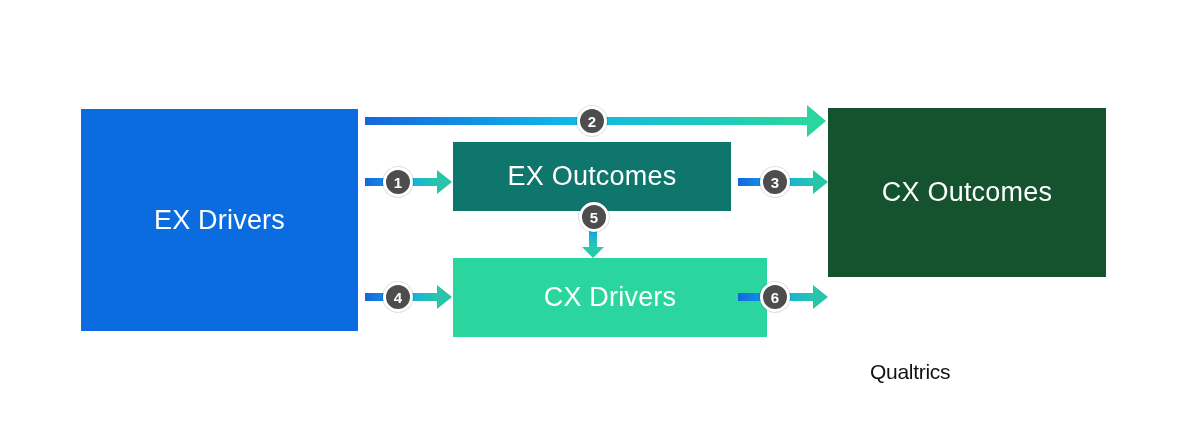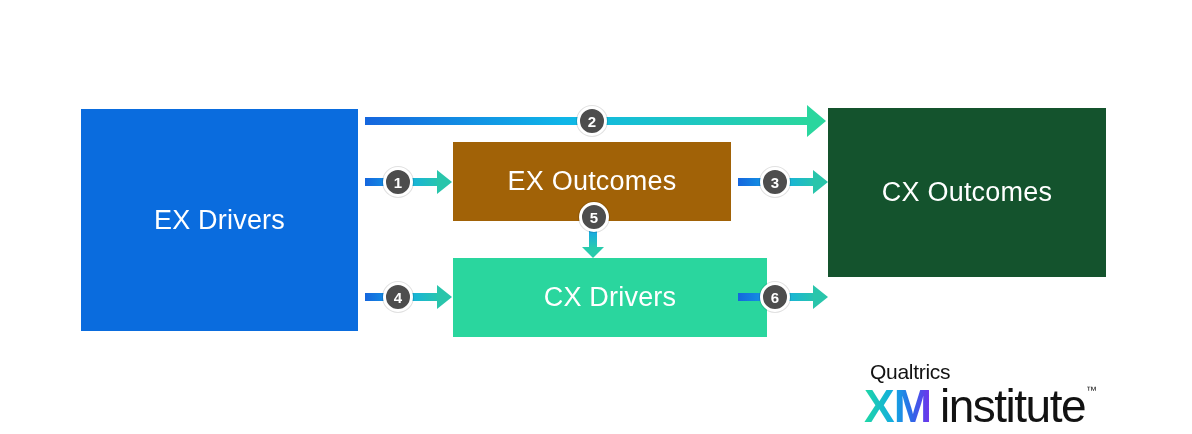--- a/index.html
+++ b/index.html
@@ -6,21 +6,21 @@
   .canvas{
     position:relative;width:1192px;height:434px;background:#ffffff;overflow:hidden;
     font-family:"Liberation Sans", sans-serif;
   }
   
   .box{
     position:absolute;display:flex;align-items:center;justify-content:center;
     color:#ffffff;font-size:27px;letter-spacing:.2px;
   }
   .box-ex-drivers  {left:81px;  top:109px; width:277px; height:222px; background:#0A6CDE;text-align:right;}
-  .box-ex-outcomes {left:453px; top:142px; width:278px; height:79px;  background:#a16207;}
+  .box-ex-outcomes {left:453px; top:142px; width:278px; height:69px;  background:#0f766e;}
   .box-cx-drivers  {left:453px; top:258px; width:314px; height:79px;  background:#2AD69E;}
   .box-cx-outcomes {left:828px; top:108px; width:278px; height:169px; background:#14532d;}
 
   
   .shaft{position:absolute;height:8px;}
   .grad-short{background:linear-gradient(90deg,#1566DE 0%,#12AEE6 55%,#27C4B0 100%);}
   .grad-long {background:linear-gradient(90deg,#1566DE 0%,#0FB6E8 45%,#2AD69E 100%);}
   .head-right{position:absolute;width:0;height:0;
     border-top:12px solid transparent;border-bottom:12px solid transparent;}
   .head-right.small{border-left:15px solid #29C5AB;}
@@ -129,20 +129,15 @@
   <div class="badge b5">
     <span>5</span>
   </div>
   <div class="badge b6">
     <span>6</span>
   </div>
 
 
   <div class="logo">
     <div class="logo-brand">Qualtrics</div>
-    <div class="logo-row">
-      <span class="logo-xm">XM</span>
-      <span class="logo-institute">institute</span>
-      <span class="logo-tm">™</span>
-    </div>
   </div>
 
 </div>
 
 </body></html>

